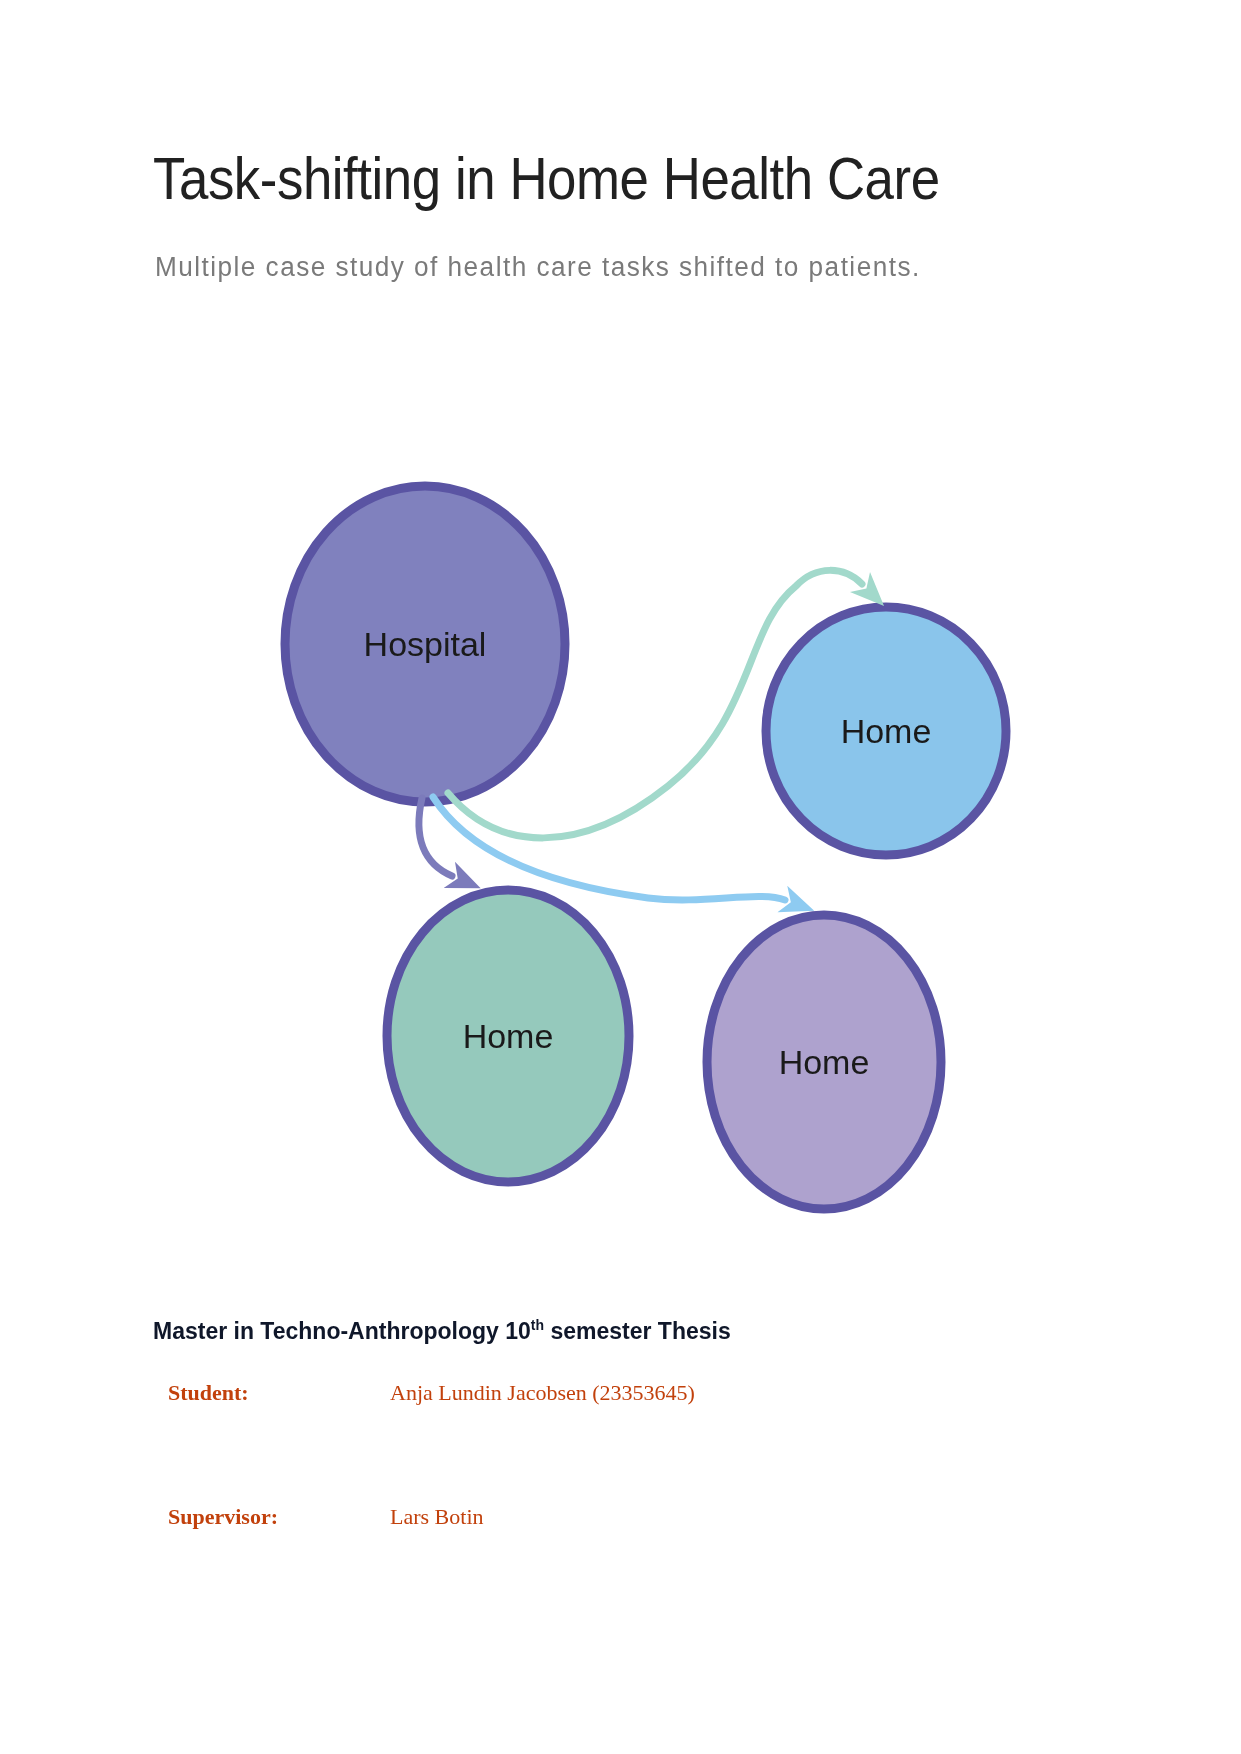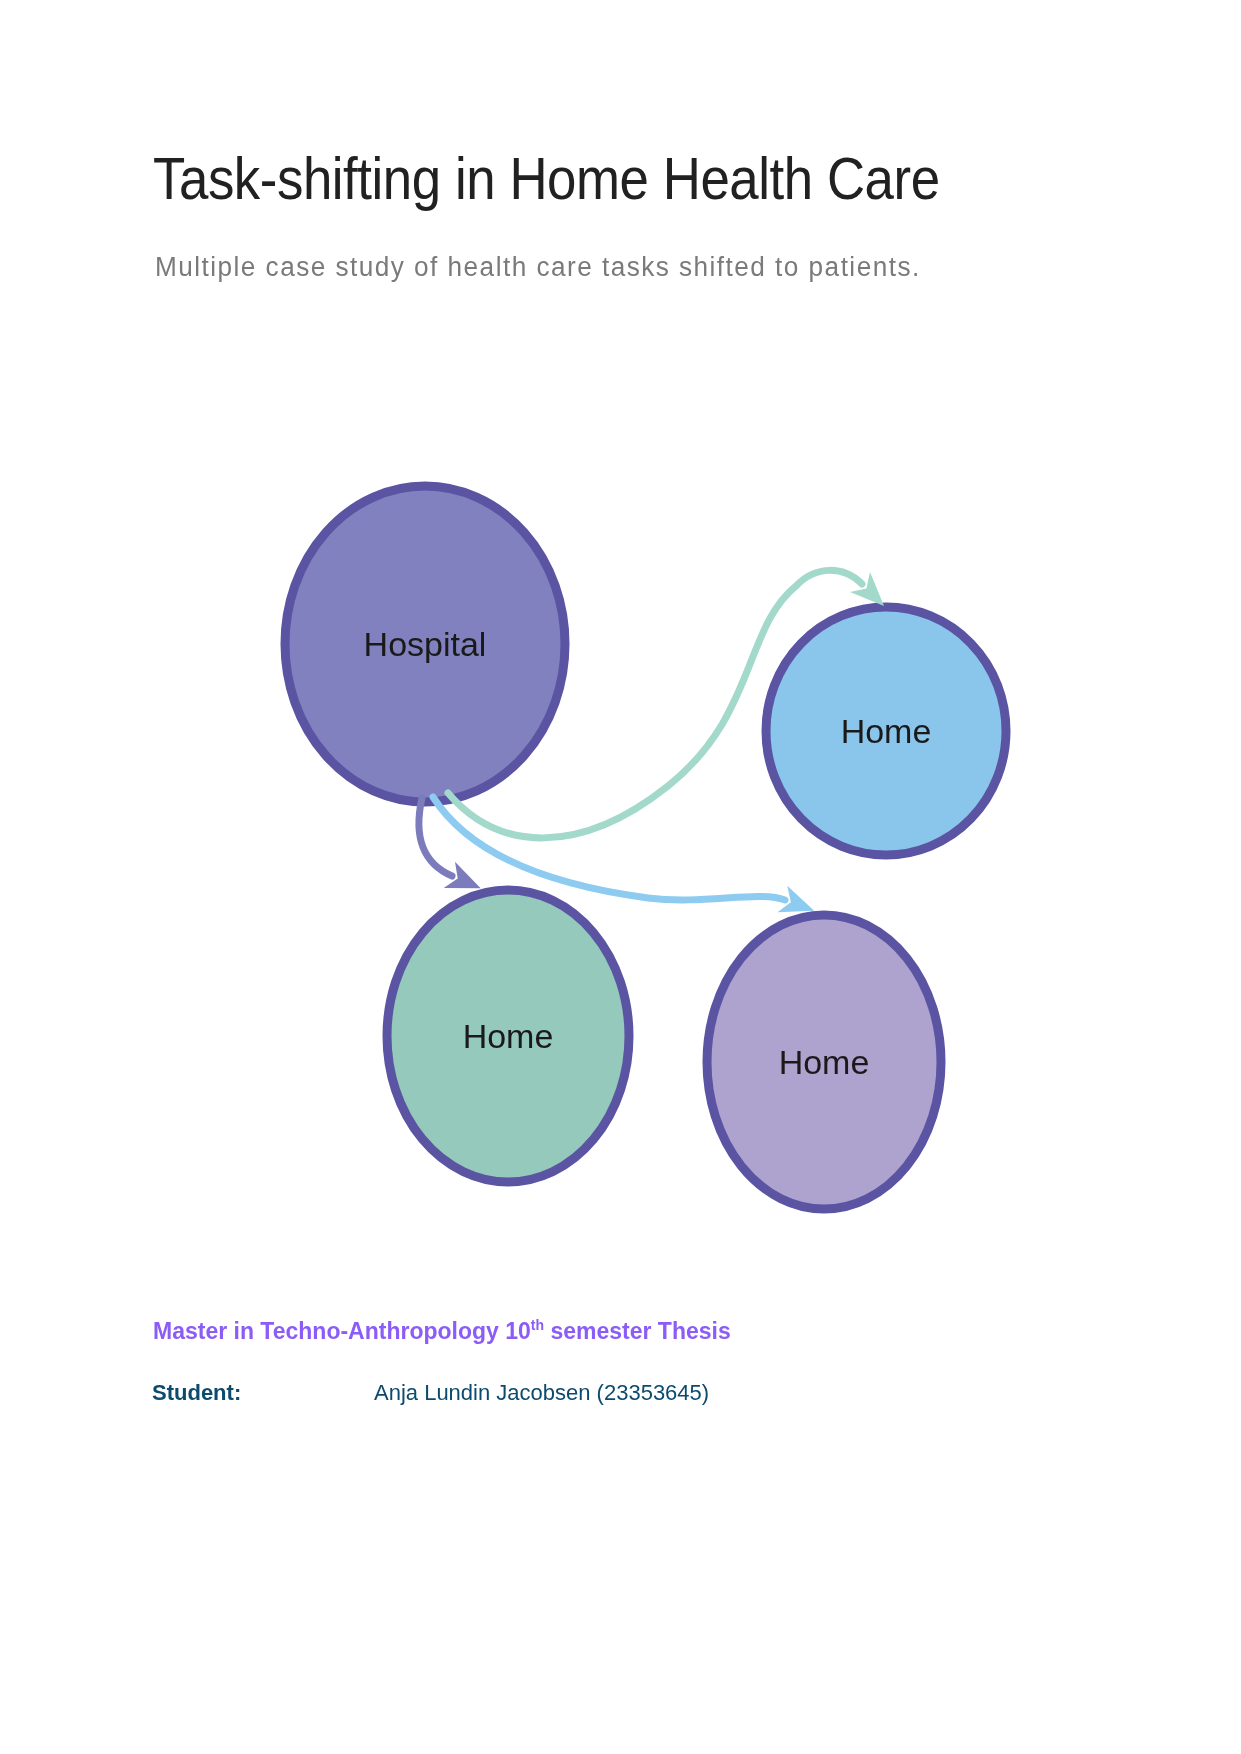--- a/index.html
+++ b/index.html
@@ -55,35 +55,36 @@
     font-family: "Liberation Sans", "DejaVu Sans", sans-serif;
     font-size: 34px;
     fill: #1a1a1a;
   }
   .details-heading {
     position: absolute;
     left: 153px;
     top: 1318px;
     font-size: 23px;
     font-weight: 700;
-    color: #8b5cf6;
+    color: #0f172a;
     white-space: nowrap;
   }
   .details-heading .sup {
     font-size: 14px;
     vertical-align: super;
     line-height: 0;
   }
   .detail-row {
     position: absolute;
-    left: 152px;
+    left: 168px;
     width: 900px;
     font-size: 22px;
-    color: #0c4a6e;
+    color: #c2410c;
     white-space: nowrap;
+    font-family: Liberation Serif, serif;
   }
   .detail-row .lbl {
     font-weight: 700;
     display: inline-block;
   }
   .detail-row .val {
     position: absolute;
     left: 222px; 
     top: 0;
     font-weight: 400;
@@ -135,14 +136,18 @@
   <div class="details-heading">
     <span>Master in Techno-Anthropology 10</span><span class="sup">th</span><span> semester Thesis</span>
   </div>
 
   <div class="detail-row row-student">
     <span class="lbl">Student:</span>
     <span class="val">Anja Lundin Jacobsen (23353645)</span>
   </div>
 
 
+  <div class="detail-row row-supervisor">
+    <span class="lbl">Supervisor:</span>
+    <span class="val">Lars Botin</span>
+  </div>
 
 </div>
 
 </body></html>

